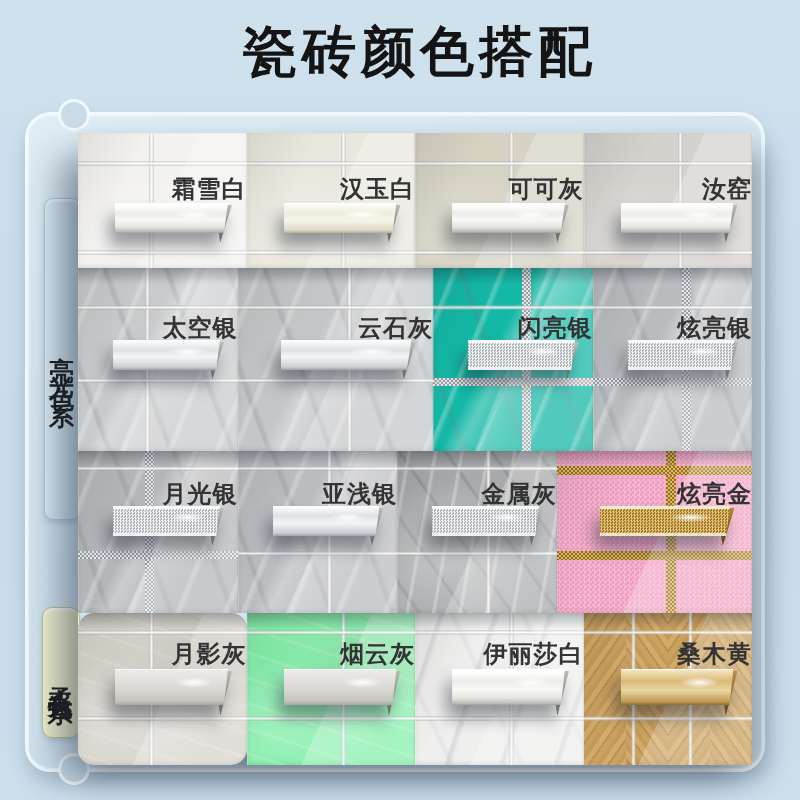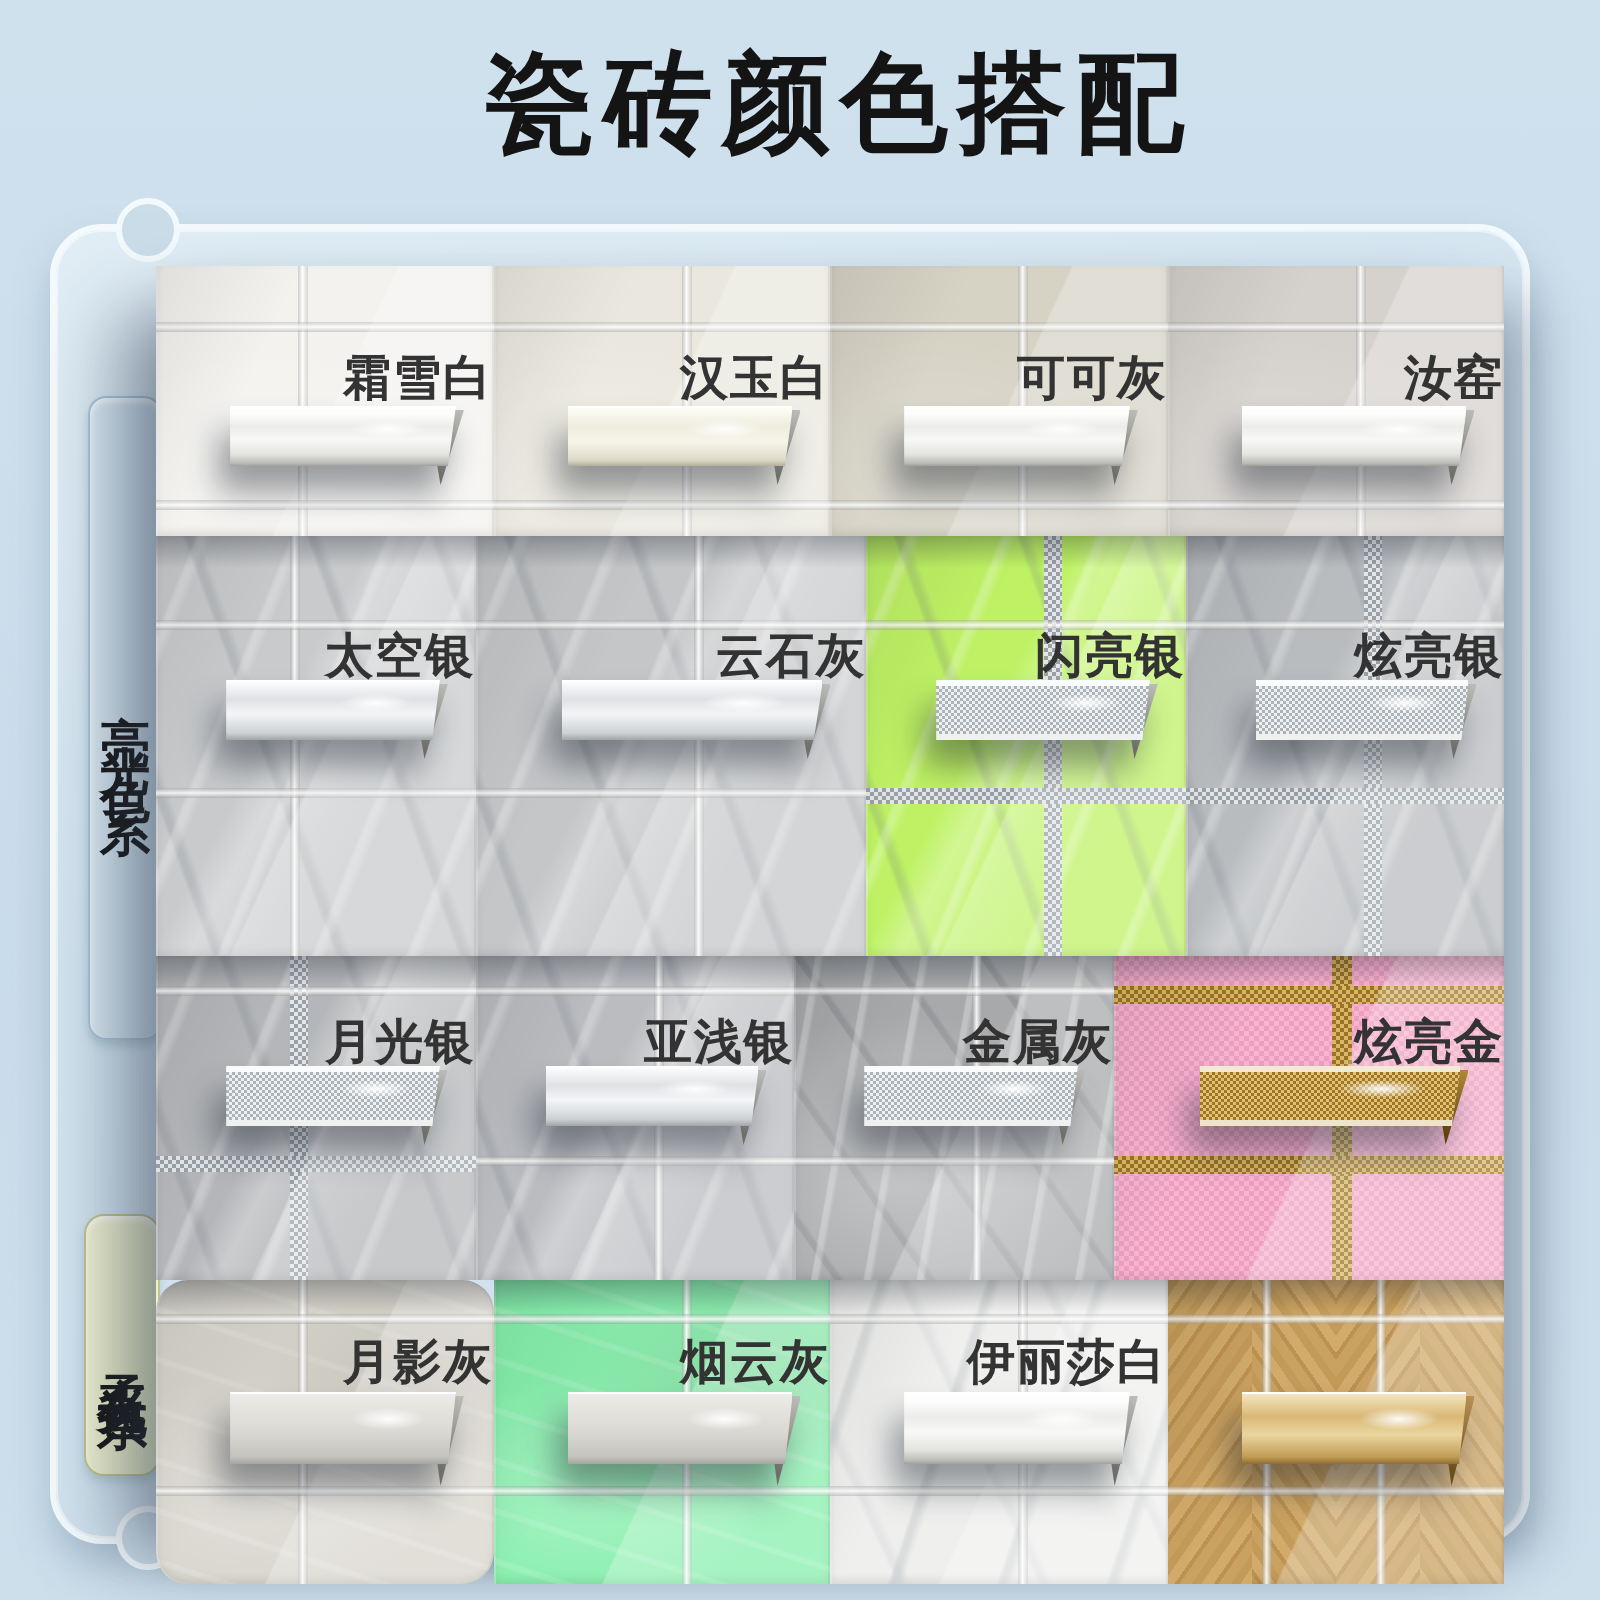--- a/index.html
+++ b/index.html
@@ -46,21 +46,21 @@
     border:1px solid #bfc48c;
     box-shadow:inset 0 2px 3px rgba(255,255,255,.8),0 3px 5px rgba(110,145,170,.3);
   }
   .pill-green span{font-size:25px;letter-spacing:4px;margin-bottom:-4px;}
   
   .grid{
     position:absolute;left:78px;top:133px;width:674px;height:619px;
     box-shadow:-18px 24px 34px rgba(45,58,78,.5),14px 20px 26px rgba(45,58,78,.3);
   }
   .row{display:flex;width:100%;}
-  .row1{height:135px;}.row2{height:210px;}.row3{height:162px;}.row4{height:152px;}
+  .row1{height:135px;}.row2{height:183px;}.row3{height:162px;}.row4{height:152px;}
   .tile{
     flex:1;position:relative;overflow:hidden;
     box-shadow:inset -1px 0 0 rgba(0,0,0,.07),inset 1px 0 0 rgba(255,255,255,.25),inset 0 -2px 4px rgba(0,0,0,.10);
   }
   
   .tile::before{
     content:"";position:absolute;inset:0;z-index:3;pointer-events:none;
     background:
       linear-gradient(115deg,rgba(0,0,0,.08) 0%,rgba(0,0,0,0) 32%),
       linear-gradient(115deg,rgba(255,255,255,0) 52%,rgba(255,255,255,.26) 52.6%);
@@ -256,21 +256,21 @@
       <div class="gv p56"></div>
       <div class="gh gh1"></div>
       <div class="gh gh2"></div>
       <div class="tlabel">云石灰</div>
       <div class="strip t-silver">
         <div class="fold"></div>
         <div class="face"></div>
         <div class="streak"></div>
       </div>
     </div>
-    <div class="tile tex-marble" style="background-color: #bef264;">
+    <div class="tile tex-marble" style="background-color: #14b8a6;">
       <div class="vein"></div>
       <div class="gv p56 glit-s"></div>
       <div class="gh gh1"></div>
       <div class="gh gh2 glit-s"></div>
       <div class="tlabel">闪亮银</div>
       <div class="strip t-gsil">
         <div class="fold"></div>
         <div class="face"></div>
         <div class="streak"></div>
       </div>
@@ -376,20 +376,21 @@
         <div class="face"></div>
         <div class="streak"></div>
       </div>
     </div>
     <div class="tile tex-wood" style="background-color: rgb(199, 158, 95);">
       <div class="woodalt"></div>
       <div class="gv p28"></div>
       <div class="gv p62"></div>
       <div class="gh gh1"></div>
       <div class="gh gh2"></div>
+      <div class="tlabel">桑木黄</div>
       <div class="strip t-tan">
         <div class="fold"></div>
         <div class="face"></div>
         <div class="streak"></div>
       </div>
     </div>
   </div>
 
 </div>
 

